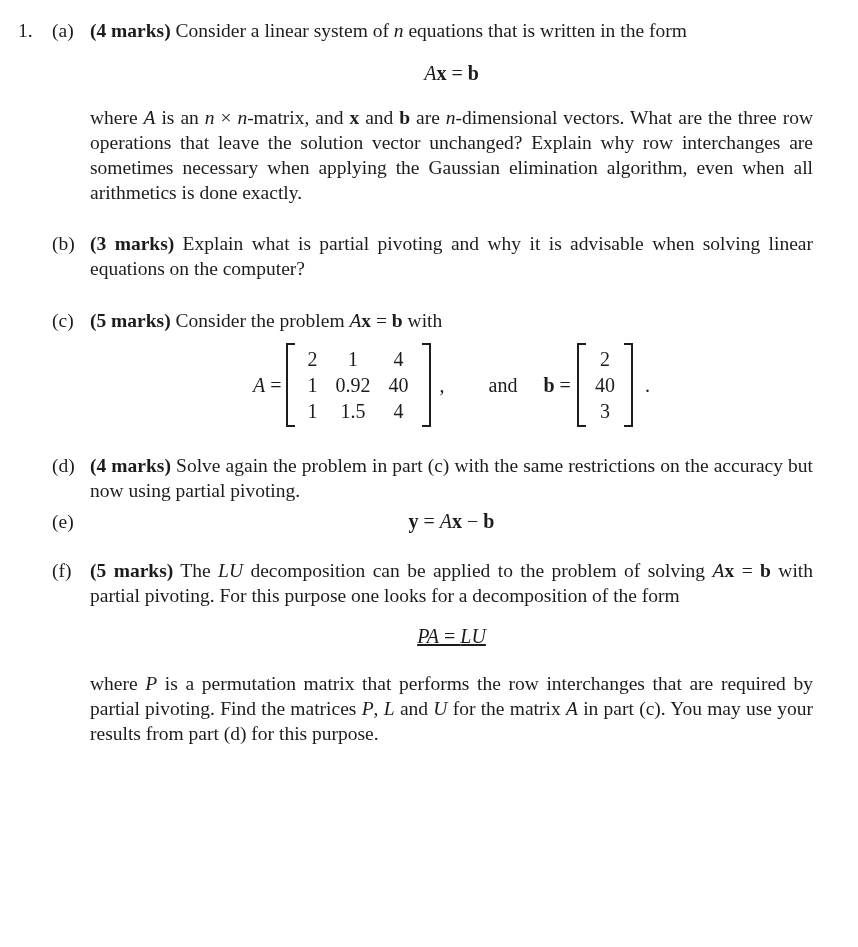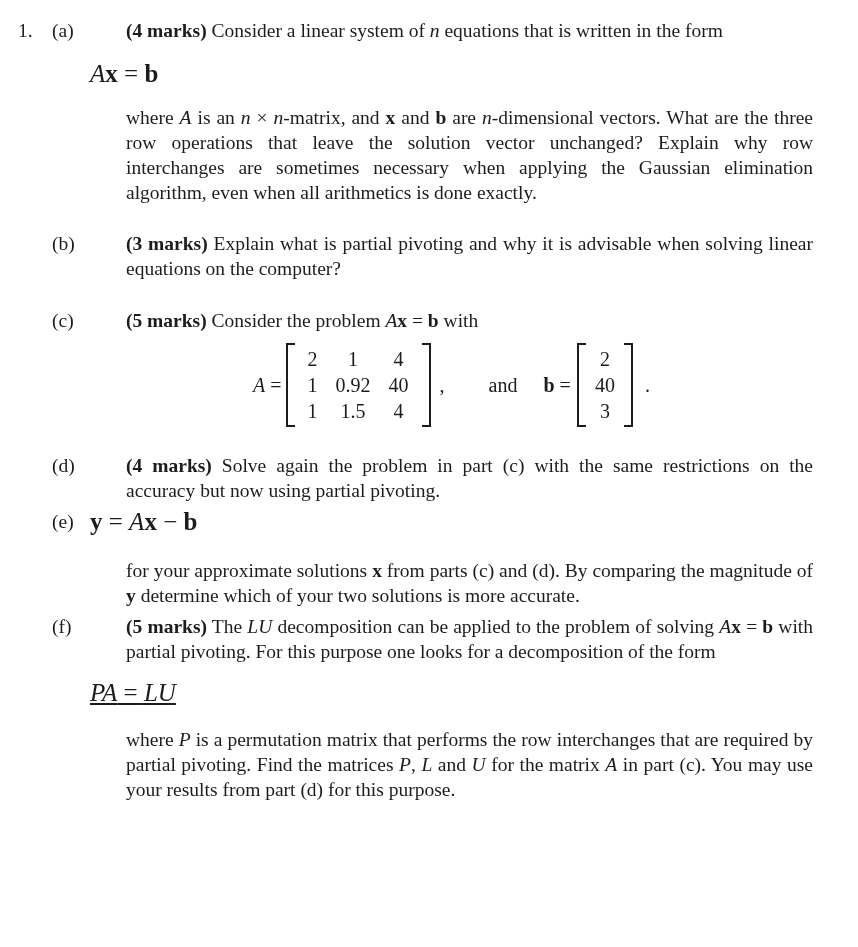--- a/index.html
+++ b/index.html
@@ -15,24 +15,24 @@
   }
   .qnum { position:absolute; left:18px; top:18px; }
   .items { position:absolute; left:52px; top:18px; width:761px; }
   .item { position:relative; padding-left:38px; }
   .item-label { position:absolute; left:0; top:0; }
   .item-b { margin-top:26px; }
   .item-c { margin-top:27px; }
   .item-d { margin-top:26px; }
   .item-e { margin-top:6px; }
   .item-f { margin-top:6px; }
-  .para { text-align:justify;margin-left:36px; }
+  .para { text-align:justify; }
   .seg-b { font-weight:700; }
   .seg-i { font-style:italic; }
-  .display-eq { text-align:left; margin:18px 0 19px; font-size:25px; }
+  .display-eq { text-align:center; margin:18px 0 19px; font-size:20px; }
   .item-e .display-eq { margin:2px 0 24px; }
   .item-f .display-eq { margin:16px 0 22px;text-decoration:underline; }
 
   .matrix-line {
     display:flex; justify-content:center; align-items:center;
     margin:10px 0 15px; font-size:20px;
   }
   .matrix { display:inline-flex; align-items:stretch; margin:0 4px; }
   .bracket { width:7px; }
   .bracket-left  { border-left:2px solid currentColor; border-top:2px solid currentColor; border-bottom:2px solid currentColor; }
@@ -104,21 +104,20 @@
   </div>
 
   <div class="item item-d">
     <span class="item-label">(d)</span>
     <div class="para"><span class="seg-b">(4 marks)</span><span> Solve again the problem in part (c) with the same restrictions on the accuracy but now using partial pivoting.</span></div>
   </div>
 
   <div class="item item-e">
     <span class="item-label">(e)</span>
     <div class="display-eq"><span class="seg-b">y</span><span> = </span><span class="seg-i">A</span><span class="seg-b">x</span><span> − </span><span class="seg-b">b</span></div>
-    <div class="para"><span>for your approximate solutions </span><span class="seg-b">x</span><span> from parts (c) and (d). By comparing the magnitude of </span><span class="seg-b">y</span><span> determine which of your two solutions is more accurate.</span></div>
   </div>
 
   <div class="item item-f">
     <span class="item-label">(f)</span>
     <div class="para"><span class="seg-b">(5 marks)</span><span> The </span><span class="seg-i">LU</span><span> decomposition can be applied to the problem of solving </span><span class="seg-i">A</span><span class="seg-b">x</span><span> = </span><span class="seg-b">b</span><span> with partial pivoting. For this purpose one looks for a decomposition of the form</span></div>
     <div class="display-eq"><span class="seg-i">PA</span><span> = </span><span class="seg-i">LU</span></div>
     <div class="para"><span>where </span><span class="seg-i">P</span><span> is a permutation matrix that performs the row interchanges that are required by partial pivoting. Find the matrices </span><span class="seg-i">P</span><span>, </span><span class="seg-i">L</span><span> and </span><span class="seg-i">U</span><span> for the matrix </span><span class="seg-i">A</span><span> in part (c). You may use your results from part (d) for this purpose.</span></div>
   </div>
 
 </div>

